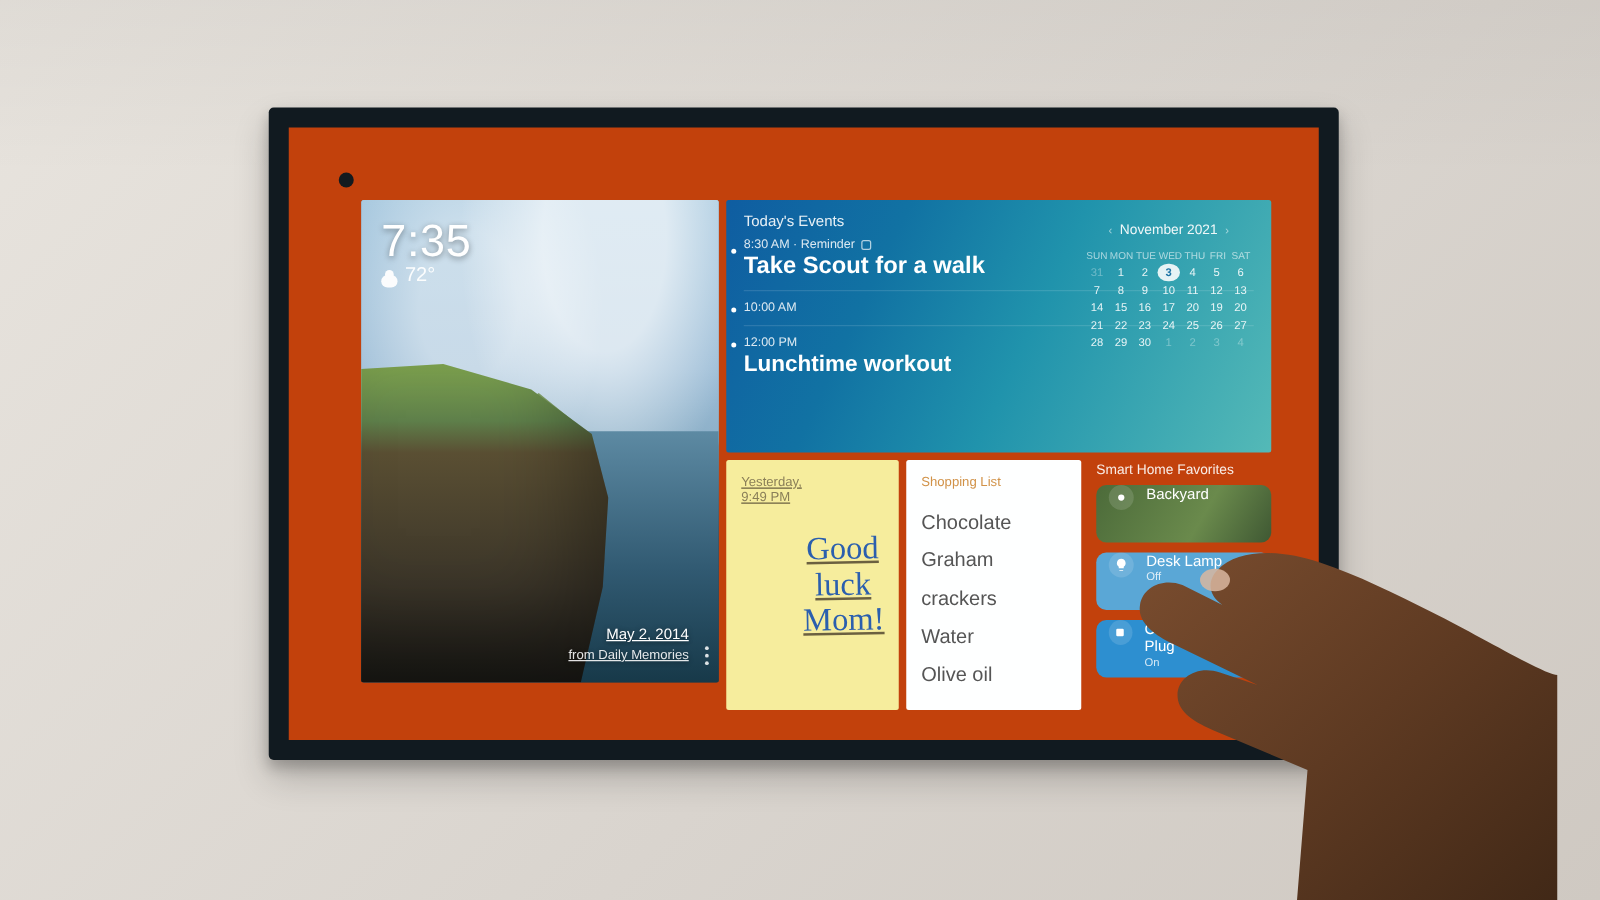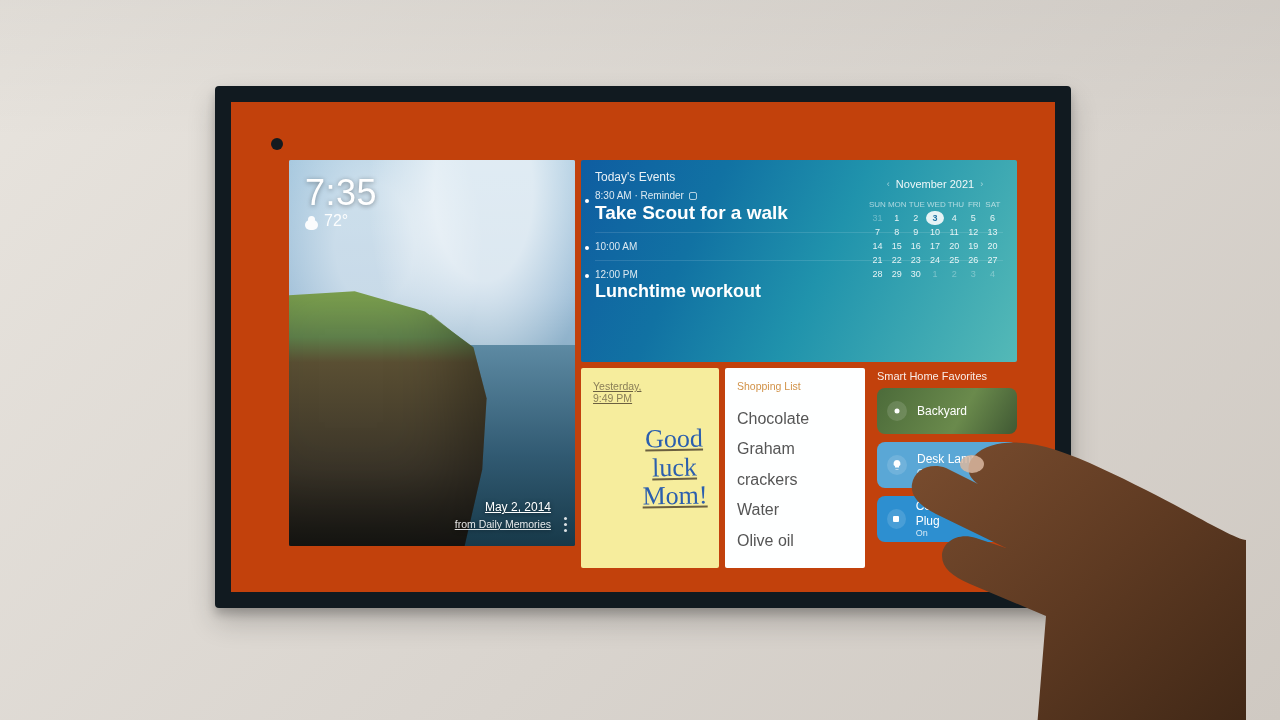--- a/index.html
+++ b/index.html
@@ -107,21 +107,21 @@
 
   .shop {
     flex:0 0 140px; background:#feffff; border-radius:2px; padding:12px 12px; color:#4f5052;
   }
   .shop-title{color:#d19248;font-size:10.5px;margin-bottom:12px}
   .shop-list{list-style:none;font-size:16px;line-height:1.9;color:#555}
 
   .smart { flex:1; color:#fff; padding:2px 0 0 6px; }
   .smart-title{font-size:11px; opacity:.9; margin-bottom:6px;}
   .tiles{display:flex;flex-direction:column;gap:8px}
-  .tile{height:46px;border-radius:8px;display:flex;align-items:center;gap:10px;padding:0 10px;font-size:12px;background:#3a91cc;}
+  .tile{height:46px;border-radius:8px;display:flex;gap:10px;padding:0 10px;font-size:12px;background:#3a91cc;}
   .tile .icn{width:20px;height:20px;border-radius:50%;background:#fff2;display:flex;align-items:center;justify-content:center}
   .tile .icn svg{width:12px;height:12px;fill:#fff}
   .tile .lbls{display:flex;flex-direction:column;line-height:1.2}
   .tile .lbls .sub{font-size:9px;opacity:.8}
   .tile.backyard{background:linear-gradient(120deg,#4c6b3a,#6a8a4c 60%,#3f5833);}
   .tile.desk{background:#5aa7d6}
   .tile.coffee{background:#2d8fd0}
 
   
   .hand{position:absolute;left:886px;top:420px;width:360px;height:320px;pointer-events:none}

